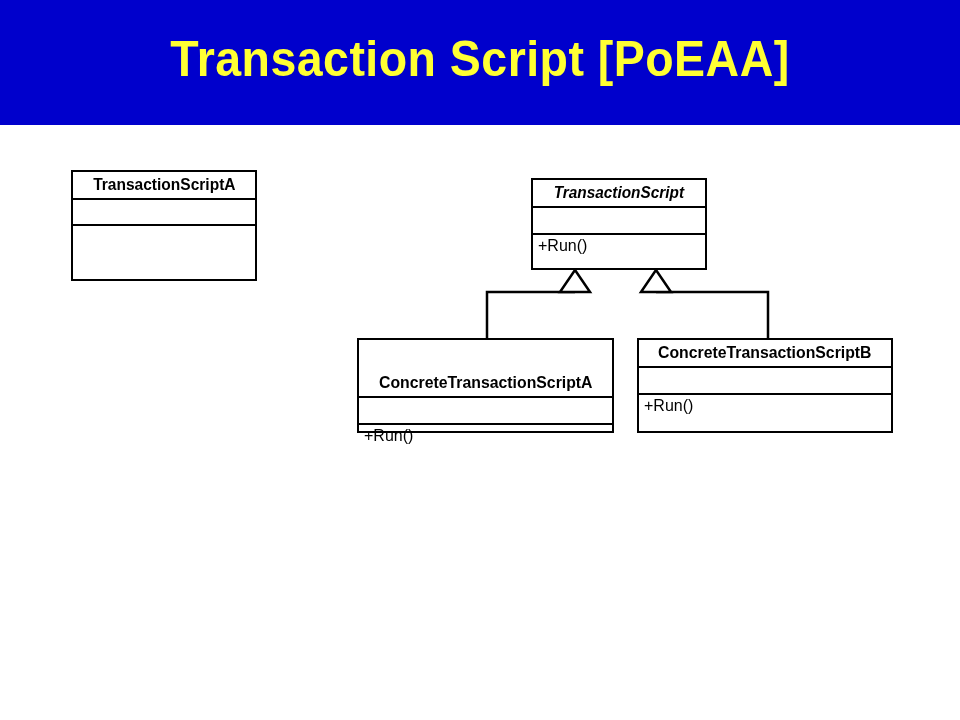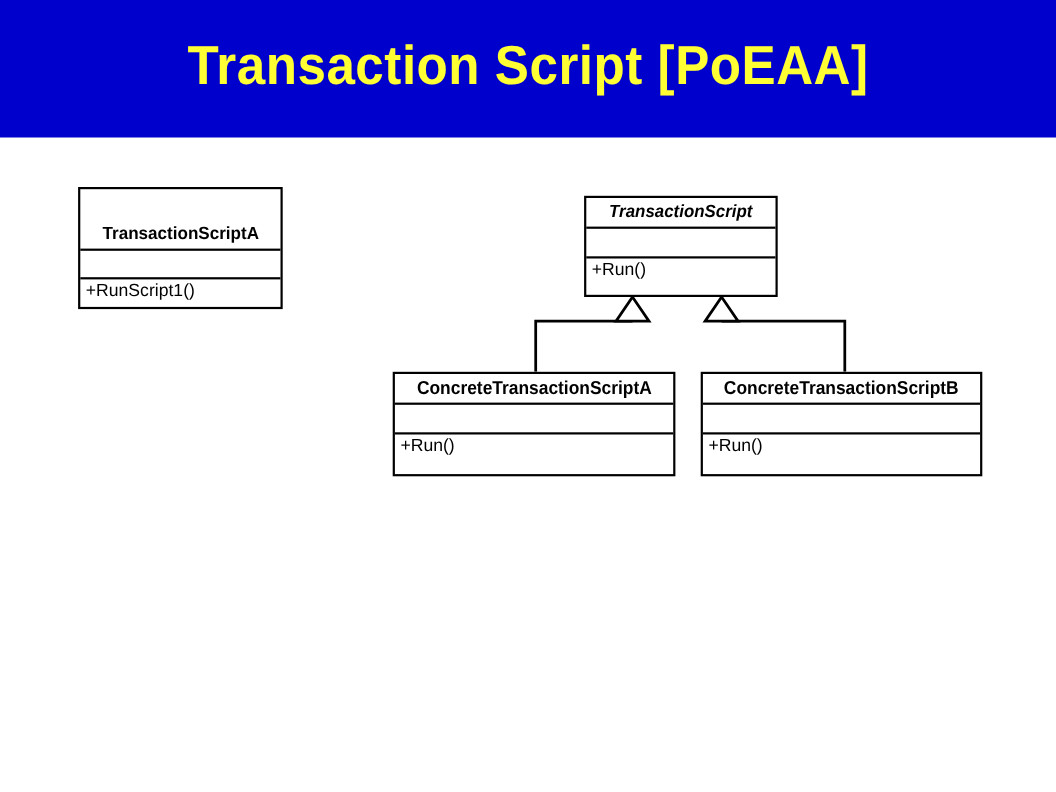--- a/index.html
+++ b/index.html
@@ -105,21 +105,21 @@
     padding-left: 2px;
   }
 
   
   #box-transaction-script-a {
     left: 71px;
     top: 170px;
     width: 186px;
     height: 111px;
   }
-  #box-transaction-script-a .uml-name-compartment { height: 28px; margin-top: 28px; }
+  #box-transaction-script-a .uml-name-compartment { height: 28px; }
   #box-transaction-script-a .uml-attr-compartment { height: 26px; }
   #box-transaction-script-a .uml-ops-compartment  { height: 53px; }
   #box-transaction-script-a .uml-name { font-size: 16px; transform: scaleX(0.97); }
 
   #box-transaction-script {
     left: 531px;
     top: 178px;
     width: 176px;
     height: 92px;
   }
@@ -127,21 +127,21 @@
   #box-transaction-script .uml-attr-compartment { height: 27px; }
   #box-transaction-script .uml-ops-compartment  { height: 33px; }
   #box-transaction-script .uml-name { font-size: 16px; transform: scaleX(0.96); }
 
   #box-concrete-a {
     left: 357px;
     top: 338px;
     width: 257px;
     height: 95px;
   }
-  #box-concrete-a .uml-name-compartment { height: 28px; }
+  #box-concrete-a .uml-name-compartment { height: 28px; margin-top: 30px; }
   #box-concrete-a .uml-attr-compartment { height: 27px; }
   #box-concrete-a .uml-ops-compartment  { height: 36px; }
   #box-concrete-a .uml-name { font-size: 17px; transform: scaleX(0.93); }
 
   #box-concrete-b {
     left: 637px;
     top: 338px;
     width: 256px;
     height: 95px;
   }
@@ -191,21 +191,20 @@
       <polygon points="575,270 590,292 560,292"></polygon>
       <polygon points="656,270 671,292 641,292"></polygon>
     </svg>
 
     <div class="uml-class" id="box-transaction-script-a">
       <div class="uml-compartment uml-name-compartment">
         <span class="uml-name">TransactionScriptA</span>
       </div>
       <div class="uml-compartment uml-attr-compartment"></div>
       <div class="uml-compartment uml-ops-compartment">
-        <div class="uml-op">+RunScript1()</div>
       </div>
     </div>
 
     <div class="uml-class" id="box-transaction-script">
       <div class="uml-compartment uml-name-compartment">
         <span class="uml-name abstract">TransactionScript</span>
       </div>
       <div class="uml-compartment uml-attr-compartment"></div>
       <div class="uml-compartment uml-ops-compartment">
         <div class="uml-op">+Run()</div>

